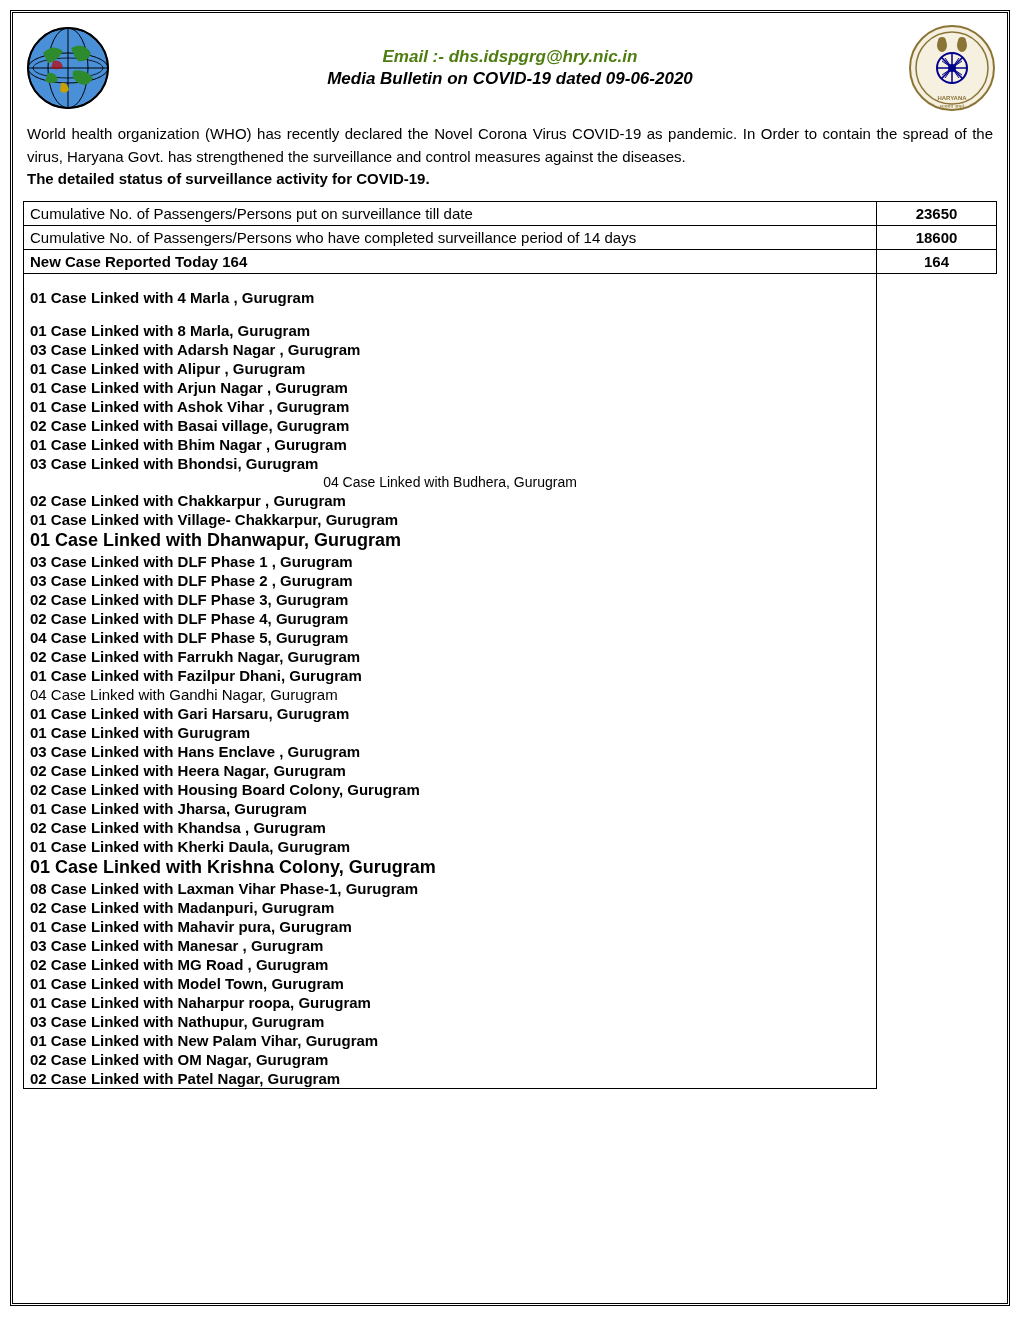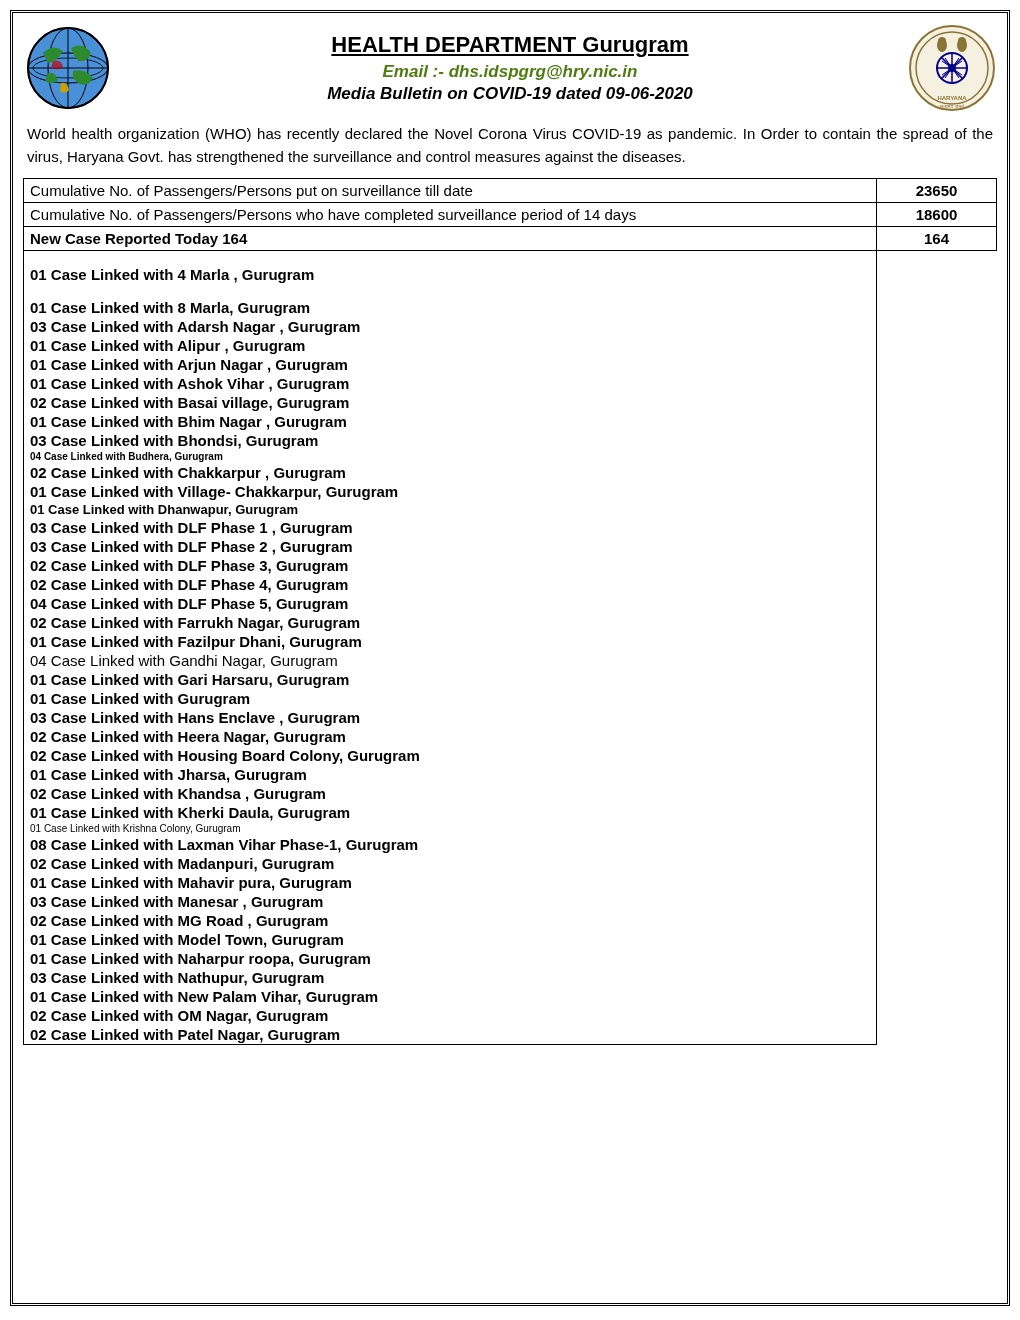--- a/index.html
+++ b/index.html
@@ -151,21 +151,20 @@
         <path d="M50 48 Q62 45 70 55 Q65 65 55 60 Q48 55 50 48Z" fill="#2d8a2d"></path>
         <path d="M25 50 Q32 48 35 57 Q30 63 22 58 Z" fill="#2d8a2d"></path>
         <path d="M38 60 Q44 58 46 67 Q42 72 37 68 Z" fill="#c8a000"></path>
 
         <path d="M30 38 Q38 36 40 44 Q35 48 28 45 Z" fill="#c00000" opacity="0.7"></path>
         <circle cx="45" cy="45" r="40" fill="none" stroke="#000" stroke-width="2"></circle>
       </svg>
     </div>
 
     <div class="header-text">
-      <h1>HEALTH DEPARTMENT Gurugram</h1>
       <div class="email">Email :- dhs.idspgrg@hry.nic.in</div>
       <div class="bulletin">Media Bulletin on COVID-19 dated 09-06-2020</div>
     </div>
 
     <div class="logo-right">
       <svg viewBox="0 0 90 90" xmlns="http://www.w3.org/2000/svg" class="emblem-svg">
         <circle cx="45" cy="45" r="42" fill="#f5f0e0" stroke="#8B7536" stroke-width="2"></circle>
         <circle cx="45" cy="45" r="36" fill="none" stroke="#8B7536" stroke-width="1.5"></circle>
 
         <circle cx="45" cy="45" r="15" fill="none" stroke="#00008B" stroke-width="2"></circle>
@@ -186,20 +185,21 @@
         <circle cx="55" cy="18" r="4" fill="#8B7536"></circle>
 
         <text x="45" y="77" text-anchor="middle" font-size="6" fill="#8B7536" font-weight="bold">HARYANA</text>
         <text x="45" y="85" text-anchor="middle" font-size="5" fill="#8B7536">सत्यमेव जयते</text>
       </svg>
     </div>
   </div>
 
   <div class="intro">
     <span>World health organization (WHO) has recently declared the Novel Corona Virus COVID-19 as pandemic. In Order to contain the spread of the virus, Haryana Govt. has strengthened the surveillance and control measures against the diseases.</span><br>
+    <span class="bold-line">The detailed status of surveillance activity for COVID-19.</span>
   </div>
 
   <table class="main-table">
 
     <tbody>
         <tr class="surveillance-row">
       <td>Cumulative No. of Passengers/Persons put on surveillance till date</td>
       <td class="right-col">23650</td>
     </tr>
     <tr class="surveillance-row">
@@ -235,30 +235,30 @@
         <tr class="case-list">
           <td style="font-weight: bold; font-size: 15px; padding: 1px 6px; border-left: 1px solid rgb(0, 0, 0); border-right: 1px solid rgb(0, 0, 0); border-top: none; border-bottom: none;">02 Case Linked with  Basai village, Gurugram</td>
         </tr>
         <tr class="case-list">
           <td style="font-weight: bold; font-size: 15px; padding: 1px 6px; border-left: 1px solid rgb(0, 0, 0); border-right: 1px solid rgb(0, 0, 0); border-top: none; border-bottom: none;">01 Case Linked with  Bhim Nagar , Gurugram</td>
         </tr>
         <tr class="case-list">
           <td style="font-weight: bold; font-size: 15px; padding: 1px 6px; border-left: 1px solid rgb(0, 0, 0); border-right: 1px solid rgb(0, 0, 0); border-top: none; border-bottom: none;">03 Case Linked with  Bhondsi, Gurugram</td>
         </tr>
         <tr class="case-list">
-          <td style="font-weight: bold; font-size: 10px; padding: 1px 6px; border-left: 1px solid rgb(0, 0, 0); border-right: 1px solid rgb(0, 0, 0); border-top: none; border-bottom: none;">04 Case Linked with  Budhera, Gurugram</td>
+          <td style="font-weight: normal; font-size: 14px; padding: 1px 6px; border-left: 1px solid rgb(0, 0, 0); border-right: 1px solid rgb(0, 0, 0); border-top: none; border-bottom: none; text-align: center;">04 Case Linked with  Budhera, Gurugram</td>
         </tr>
         <tr class="case-list">
           <td style="font-weight: bold; font-size: 15px; padding: 1px 6px; border-left: 1px solid rgb(0, 0, 0); border-right: 1px solid rgb(0, 0, 0); border-top: none; border-bottom: none;">02 Case Linked with  Chakkarpur , Gurugram</td>
         </tr>
         <tr class="case-list">
           <td style="font-weight: bold; font-size: 15px; padding: 1px 6px; border-left: 1px solid rgb(0, 0, 0); border-right: 1px solid rgb(0, 0, 0); border-top: none; border-bottom: none;">01 Case Linked with  Village- Chakkarpur, Gurugram</td>
         </tr>
         <tr class="case-list">
-          <td style="font-weight: bold; font-size: 13px; padding: 1px 6px; border-left: 1px solid rgb(0, 0, 0); border-right: 1px solid rgb(0, 0, 0); border-top: none; border-bottom: none;">01 Case Linked with  Dhanwapur, Gurugram</td>
+          <td style="font-weight: bold; font-size: 18px; padding: 1px 6px; border-left: 1px solid rgb(0, 0, 0); border-right: 1px solid rgb(0, 0, 0); border-top: none; border-bottom: none;">01 Case Linked with  Dhanwapur, Gurugram</td>
         </tr>
         <tr class="case-list">
           <td style="font-weight: bold; font-size: 15px; padding: 1px 6px; border-left: 1px solid rgb(0, 0, 0); border-right: 1px solid rgb(0, 0, 0); border-top: none; border-bottom: none;">03 Case Linked with  DLF Phase 1 , Gurugram</td>
         </tr>
         <tr class="case-list">
           <td style="font-weight: bold; font-size: 15px; padding: 1px 6px; border-left: 1px solid rgb(0, 0, 0); border-right: 1px solid rgb(0, 0, 0); border-top: none; border-bottom: none;">03 Case Linked with  DLF Phase 2 , Gurugram</td>
         </tr>
         <tr class="case-list">
           <td style="font-weight: bold; font-size: 15px; padding: 1px 6px; border-left: 1px solid rgb(0, 0, 0); border-right: 1px solid rgb(0, 0, 0); border-top: none; border-bottom: none;">02 Case Linked with  DLF Phase 3, Gurugram</td>
         </tr>
@@ -295,21 +295,21 @@
         <tr class="case-list">
           <td style="font-weight: bold; font-size: 15px; padding: 1px 6px; border-left: 1px solid rgb(0, 0, 0); border-right: 1px solid rgb(0, 0, 0); border-top: none; border-bottom: none;">01 Case Linked with  Jharsa, Gurugram</td>
         </tr>
         <tr class="case-list">
           <td style="font-weight: bold; font-size: 15px; padding: 1px 6px; border-left: 1px solid rgb(0, 0, 0); border-right: 1px solid rgb(0, 0, 0); border-top: none; border-bottom: none;">02 Case Linked with  Khandsa , Gurugram</td>
         </tr>
         <tr class="case-list">
           <td style="font-weight: bold; font-size: 15px; padding: 1px 6px; border-left: 1px solid rgb(0, 0, 0); border-right: 1px solid rgb(0, 0, 0); border-top: none; border-bottom: none;">01 Case Linked with  Kherki Daula, Gurugram</td>
         </tr>
         <tr class="case-list">
-          <td style="font-weight: normal; font-size: 10px; padding: 1px 6px; border-left: 1px solid rgb(0, 0, 0); border-right: 1px solid rgb(0, 0, 0); border-top: none; border-bottom: none; margin-left: 33px;">01 Case Linked with  Krishna Colony, Gurugram</td>
+          <td style="font-weight: bold; font-size: 18px; padding: 1px 6px; border-left: 1px solid rgb(0, 0, 0); border-right: 1px solid rgb(0, 0, 0); border-top: none; border-bottom: none; margin-left: 33px;">01 Case Linked with  Krishna Colony, Gurugram</td>
         </tr>
         <tr class="case-list">
           <td style="font-weight: bold; font-size: 15px; padding: 1px 6px; border-left: 1px solid rgb(0, 0, 0); border-right: 1px solid rgb(0, 0, 0); border-top: none; border-bottom: none;">08 Case Linked with  Laxman Vihar Phase-1, Gurugram</td>
         </tr>
         <tr class="case-list">
           <td style="font-weight: bold; font-size: 15px; padding: 1px 6px; border-left: 1px solid rgb(0, 0, 0); border-right: 1px solid rgb(0, 0, 0); border-top: none; border-bottom: none;">02 Case Linked with  Madanpuri, Gurugram</td>
         </tr>
         <tr class="case-list">
           <td style="font-weight: bold; font-size: 15px; padding: 1px 6px; border-left: 1px solid rgb(0, 0, 0); border-right: 1px solid rgb(0, 0, 0); border-top: none; border-bottom: none;">01 Case Linked with  Mahavir pura, Gurugram</td>
         </tr>

